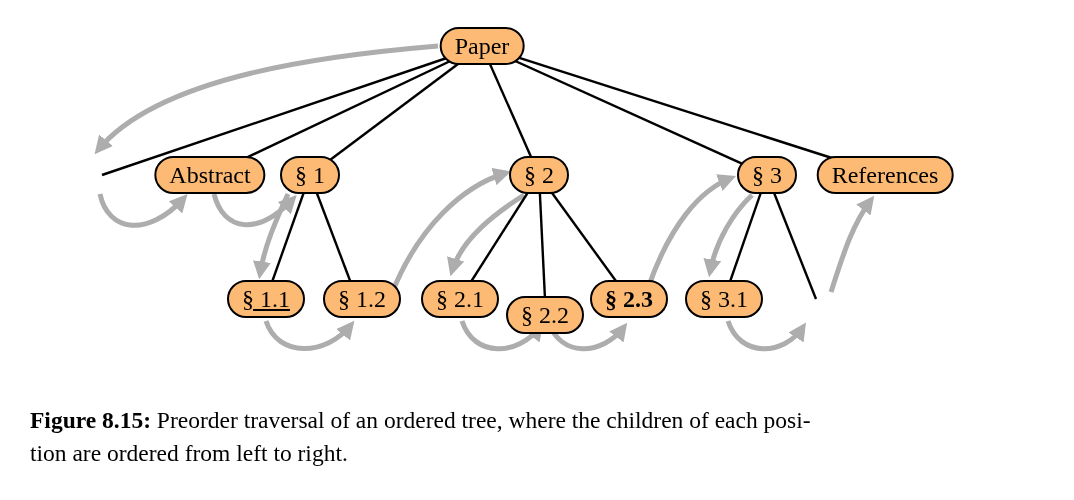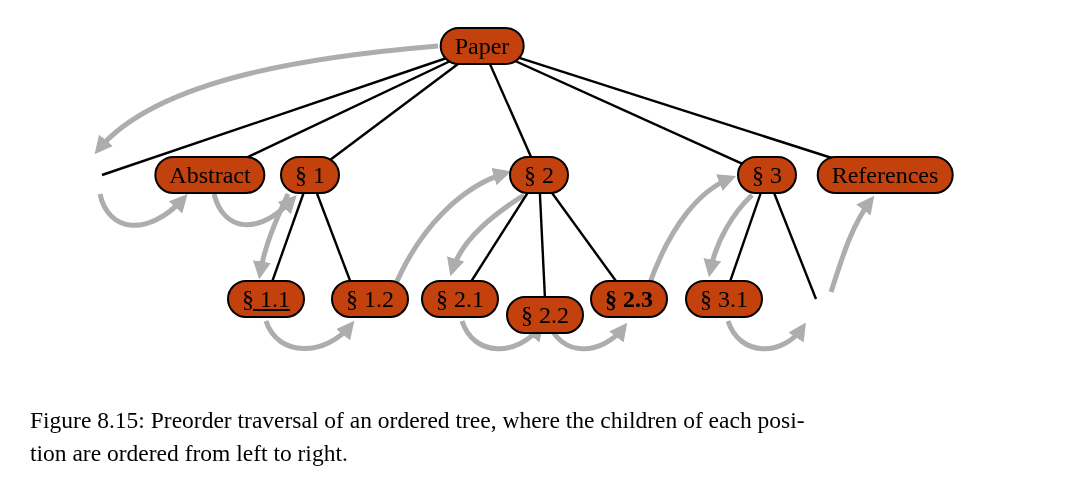--- a/index.html
+++ b/index.html
@@ -10,31 +10,31 @@
   }
   #diagram{position:absolute;left:0;top:0;width:1074px;height:380px;}
   svg.links{position:absolute;left:0;top:0;}
   .node{
     position:absolute;
     transform:translate(-50%,-50%);
     height:34px;line-height:34px;
     padding:0 13px;
     border:2.5px solid #000000;
     border-radius:19px;
-    background:#c2410c;
+    background:#fdba74;
     font-size:24px;color:#000000;
     white-space:nowrap;
     text-align:center;
     z-index:2;
   }
   .caption{
     position:absolute;left:30px;top:380px;width:1010px;
     font-size:23.5px;line-height:33px;color:#000000;
   }
-  .caption b{font-weight:normal;}
+  .caption b{font-weight:bold;}
 </style>
 </head>
 <body>
 
 <div id="diagram">
   <svg class="links" width="1074" height="380">
     <defs>
       <marker id="arrow" viewBox="0 0 10 10" refX="7" refY="5" markerWidth="3.6" markerHeight="3.6" orient="auto" markerUnits="strokeWidth">
         <path d="M0,0 L10,5 L0,10 z" fill="#adadad"></path>
       </marker>
@@ -73,20 +73,20 @@
     </g>
   </svg>
 
   <div class="node" style="left:482px;top:46px;">Paper</div>
   <div class="node" style="left:210px;top:175px;">Abstract</div>
   <div class="node" style="left:310px;top:175px;">§ 1</div>
   <div class="node" style="left:539px;top:175px;">§ 2</div>
   <div class="node" style="left:767px;top:175px;">§ 3</div>
   <div class="node" style="left:885px;top:175px;font-family:Liberation Serif, serif;">References</div>
   <div class="node" style="left:266px;top:299px;text-decoration:underline;">§ 1.1</div>
-  <div class="node" style="left:370px;top:299px;">§ 1.2</div>
+  <div class="node" style="left:362px;top:299px;">§ 1.2</div>
   <div class="node" style="left:460px;top:299px;">§ 2.1</div>
   <div class="node" style="left:545px;top:299px;margin-top:16px;">§ 2.2</div>
   <div class="node" style="left:629px;top:299px;font-weight:bold;">§ 2.3</div>
   <div class="node" style="left:724px;top:299px;">§ 3.1</div>
 </div>
 
 <p class="caption"><b>Figure 8.15:</b><span> Preorder traversal of an ordered tree, where the children of each posi-</span><br><span>tion are ordered from left to right.</span></p>
 
 </body></html>

